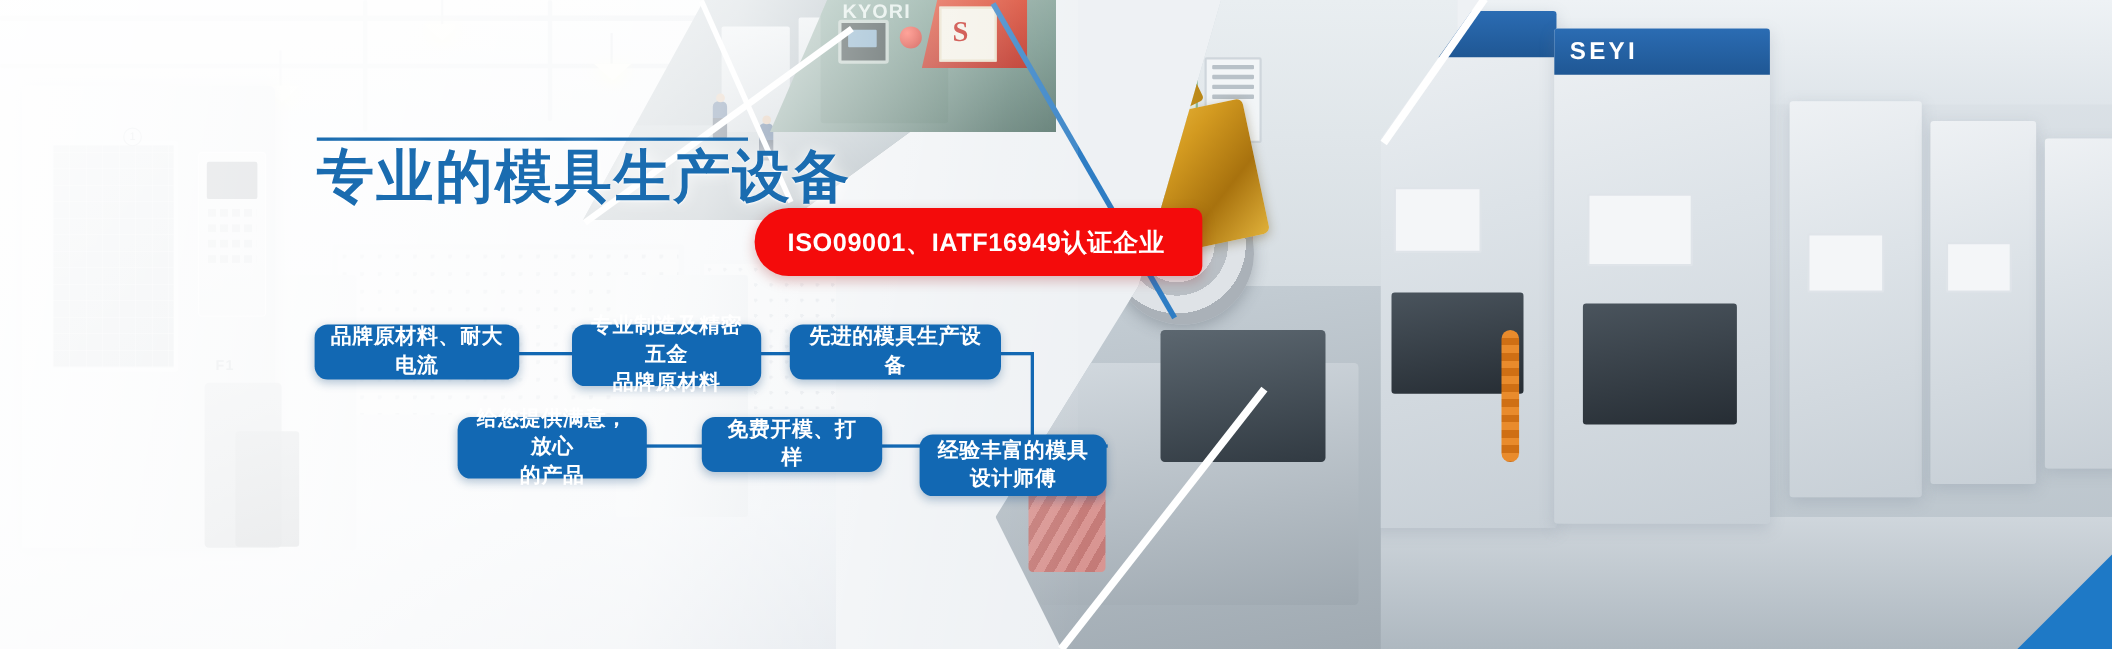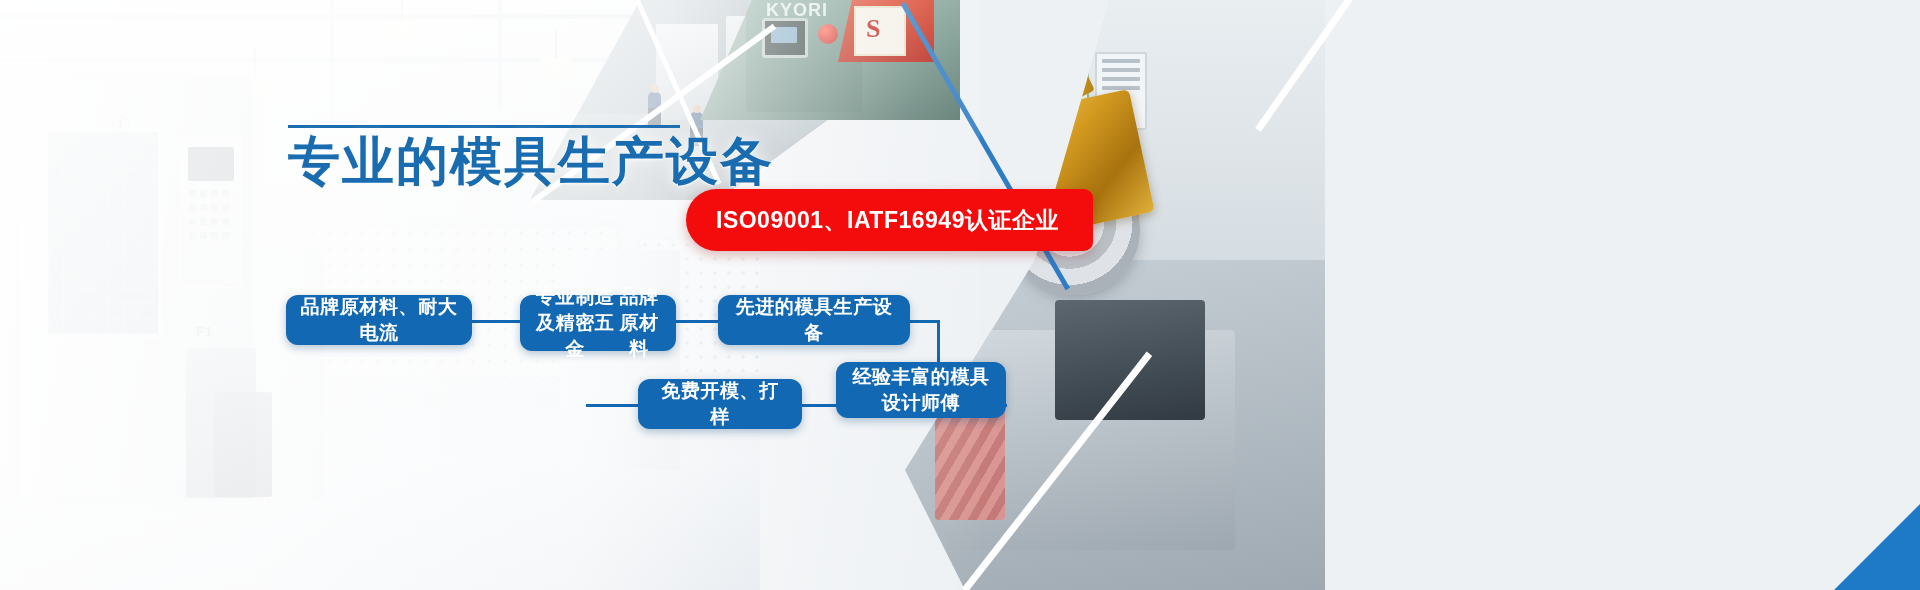--- a/index.html
+++ b/index.html
@@ -438,20 +438,49 @@
     </div>
     <div class="coil-strip"></div>
     <div class="coil-disc"></div>
     <div class="coil-gold"></div>
     <div class="coil-gold2"></div>
     <div class="coil-base"></div>
     <div class="coil-dark"></div>
     <div class="coil-pink"></div>
   </div>
 
+  <div class="photo photo-right">
+    <div class="pr-ceiling"></div>
+    <div class="pr-floor"></div>
+
+    <div class="pr-press" style="left:-10px;top:10px;width:170px;height:470px;">
+      <div class="pr-cap">
+        <div class="pr-logo">SEYI</div>
+      </div>
+      <div class="pr-panel" style="left:22px;top:160px;width:80px;height:60px;"></div>
+      <div class="pr-black" style="left:20px;top:256px;width:120px;height:92px;"></div>
+    </div>
+
+    <div class="pr-press" style="left:158px;top:26px;width:196px;height:450px;">
+      <div class="pr-cap">
+        <div class="pr-logo">SEYI</div>
+      </div>
+      <div class="pr-panel" style="left:30px;top:150px;width:96px;height:66px;"></div>
+      <div class="pr-black" style="left:26px;top:250px;width:140px;height:110px;"></div>
+    </div>
+    <div class="pr-orange" style="left:110px;top:300px;height:120px;"></div>
+
+    <div class="pr-press" style="left:372px;top:92px;width:120px;height:360px;">
+      <div class="pr-panel" style="left:16px;top:120px;width:70px;height:54px;"></div>
+    </div>
+    <div class="pr-press" style="left:500px;top:110px;width:96px;height:330px;">
+      <div class="pr-panel" style="left:14px;top:110px;width:60px;height:46px;"></div>
+    </div>
+    <div class="pr-press" style="left:604px;top:126px;width:72px;height:300px;"></div>
+  </div>
 
   <div class="divider" style="left:530px;top:200px;width:300px;height:6px;transform:rotate(-36deg);"></div>
   <div class="divider" style="left:640px;top:0;width:200px;height:5px;transform:rotate(66deg);"></div>
   <div class="divider blue" style="left:905px;top:2px;width:330px;height:5px;transform:rotate(60deg);"></div>
   <div class="divider" style="left:1255px;top:128px;width:160px;height:7px;transform:rotate(-55deg);"></div>
   <div class="divider" style="left:962px;top:588px;width:300px;height:7px;transform:rotate(-52deg);"></div>
 
   <div class="wash"></div>
 
   <div class="content">
@@ -472,35 +501,39 @@
       <div class="fline" style="left:878px;top:320px;width:62px;height:3px;"></div>
       <div class="fline" style="left:937px;top:320px;width:3px;height:86px;"></div>
       <div class="fline" style="left:1004px;top:404px;width:3px;height:3px;"></div>
       <div class="fline" style="left:800px;top:404px;width:64px;height:3px;"></div>
       <div class="fline" style="left:586px;top:404px;width:54px;height:3px;"></div>
 
       <div class="fbox" style="left:286px;top:295px;width:186px;height:50px;font-family:Liberation Serif, serif;">
         <span>品牌原材料、耐大电流</span>
       </div>
 
-      <div class="fbox" style="left:520px;top:295px;width:156px;height:56px;flex-direction:row;">
+      <div class="fbox" style="left:520px;top:295px;width:172px;height:56px;flex-direction:column;">
         <span>专业制造及精密五金</span>
         <span>品牌原材料</span>
       </div>
 
       <div class="fbox" style="left:718px;top:295px;width:192px;height:50px;">
         <span>先进的模具生产设备</span>
       </div>
 
+      <div class="fbox" style="left:416px;top:379px;width:172px;height:56px;flex-direction:column;">
+        <span>给您提供满意，放心</span>
+        <span>的产品</span>
+      </div>
 
       <div class="fbox" style="left:638px;top:379px;width:164px;height:50px;">
         <span>免费开模、打样</span>
       </div>
 
-      <div class="fbox" style="left:836px;top:362px;width:170px;height:56px;flex-direction:column;">
+      <div class="fbox" style="left:836px;top:395px;width:170px;height:56px;flex-direction:column;">
         <span>经验丰富的模具</span>
         <span>设计师傅</span>
       </div>
     </div>
 
     <div class="tri-accent"></div>
   </div>
 </div>
 
 </body></html>

